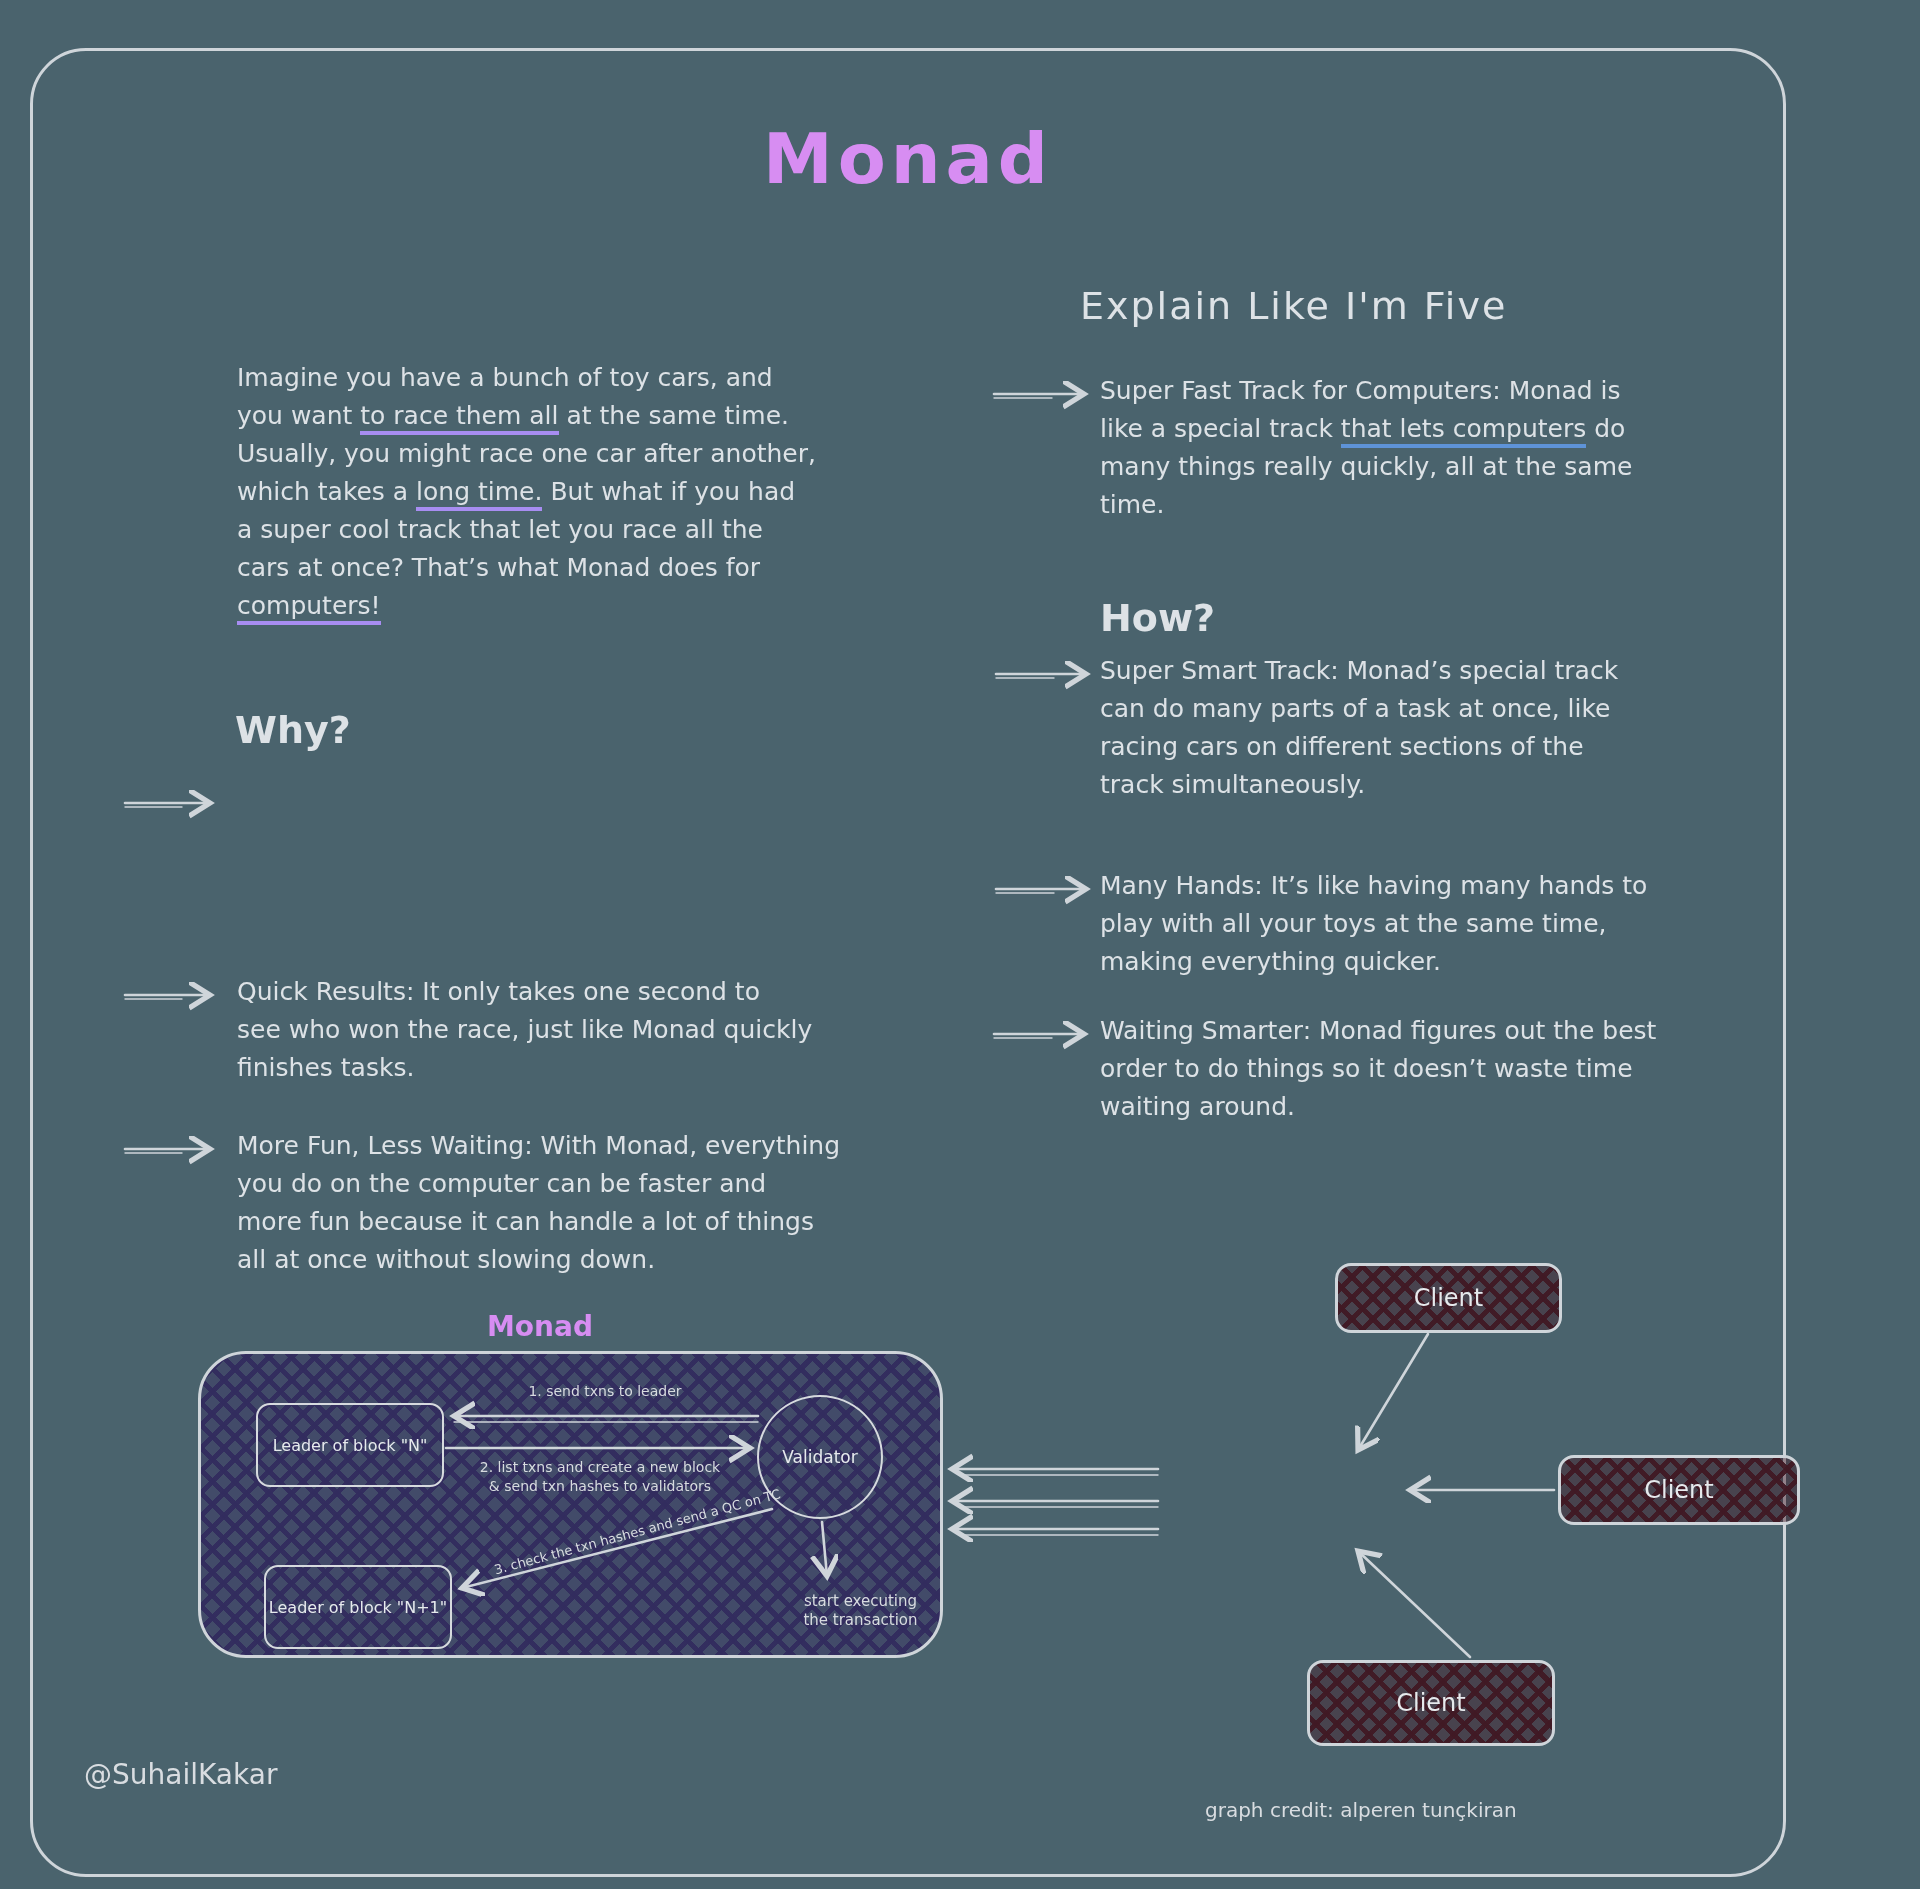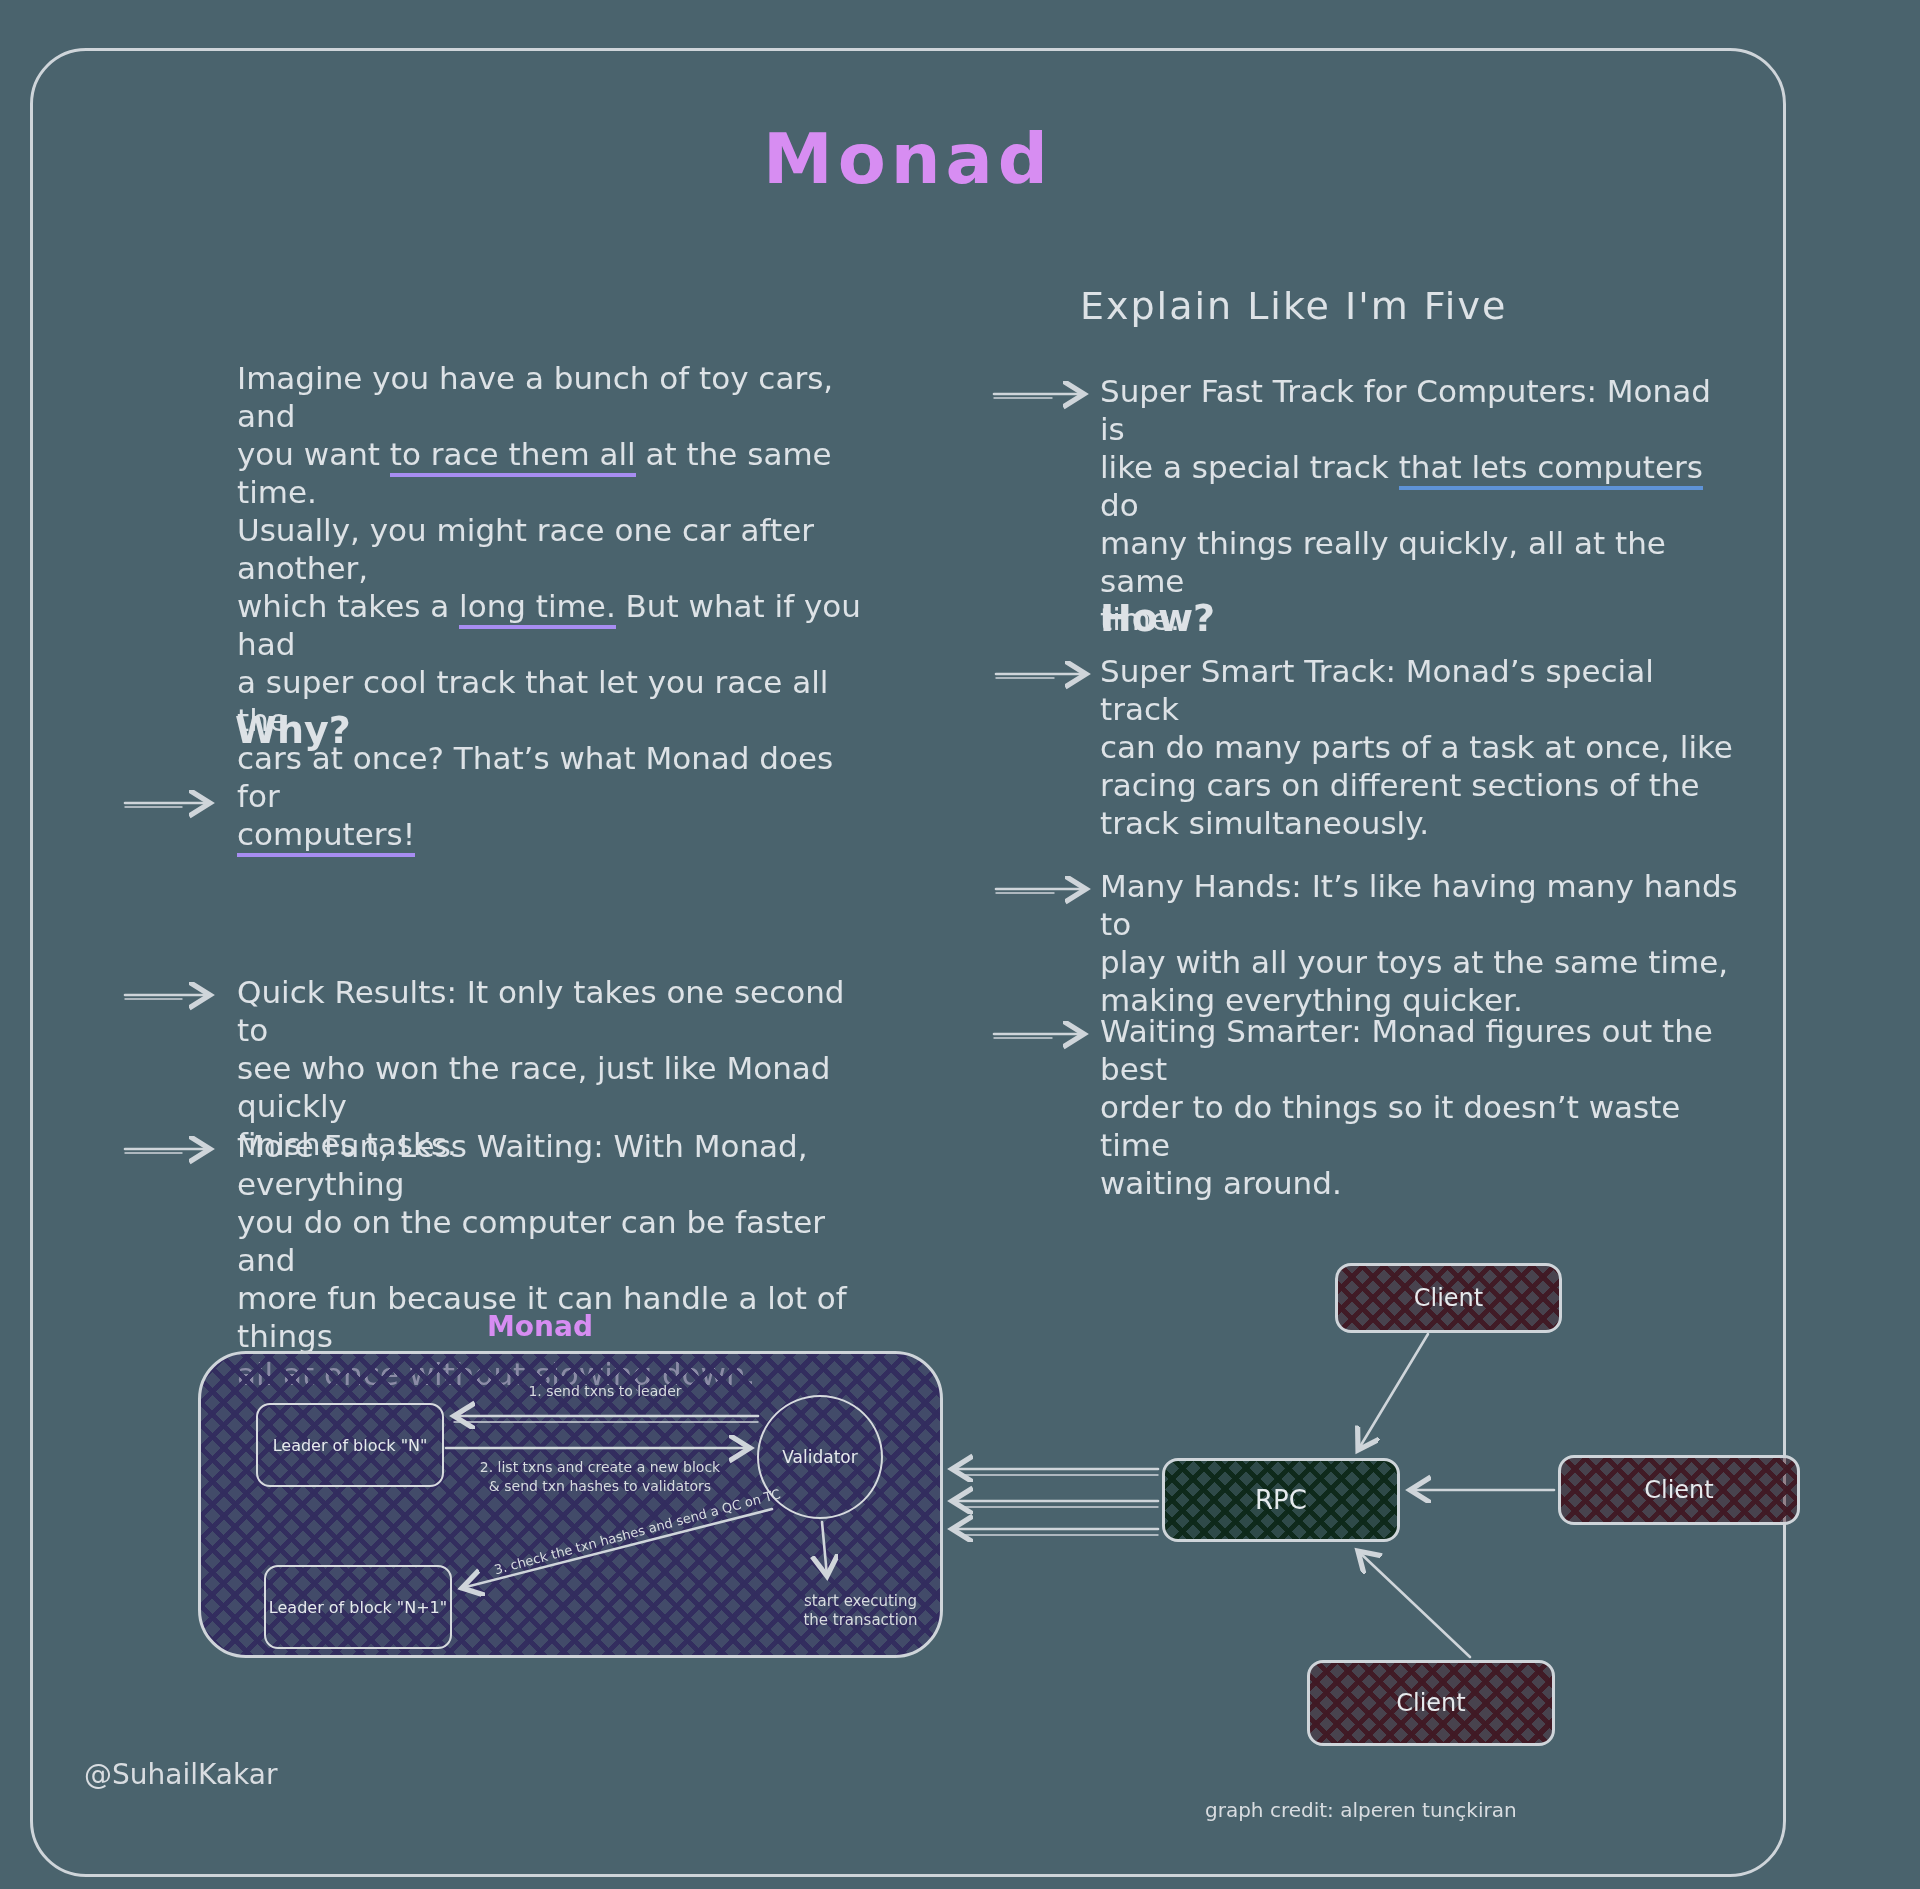--- a/index.html
+++ b/index.html
@@ -13,21 +13,21 @@
   }
   .title {
     position:absolute; left:0; right:0; top:98px; text-align:center;
     font-size:70px; font-weight:bold; letter-spacing:5px; color:#d78df2;
   }
   .subtitle {
     position:absolute; left:1080px; top:264px;
     font-size:38px; letter-spacing:2px; color:#dde2e6;
   }
   .para {
-    position:absolute; font-size:31px; line-height:38px;
+    position:absolute; font-size:25px; line-height:38px;
     white-space:pre-line; width:640px; color:#dde2e6;
   }
   .heading { position:absolute; font-size:38px; font-weight:bold; color:#dde2e6; }
   .ul { padding-bottom:1px; }
   .ul-purple { border-bottom:4px solid #a88df2; }
   .ul-blue   { border-bottom:4px solid #5e93d8; }
 
   .hatch {
     position:absolute; border:3px solid #cfd5da; box-sizing:border-box;
     display:flex; align-items:center; justify-content:center;
@@ -129,23 +129,20 @@
   <div class="diagram-small-label" style="left:470px; top:1362px; width:270px;">1. send txns to leader</div>
 
   <div class="diagram-small-label" style="left:455px; top:1438px; width:290px;">2. list txns and create a new block
 &amp; send txn hashes to validators</div>
 
   <div class="diagram-small-label" style="left:478px; top:1545px; width:330px; transform:rotate(-15deg); transform-origin:left center; font-size:13px;">3. check the txn hashes and send a QC on TC</div>
 
   <div class="diagram-small-label" style="left:788px; top:1572px; width:145px; font-size:15px;">start executing
 the transaction</div>
 
-  <div class="hatch hatch-green" style="left:1162px; top:1438px; width:238px; height:84px; border-radius:16px; font-size:26px;">
-    <span>RPC</span>
-  </div>
 
   <div class="hatch hatch-red" style="left:1335px; top:1243px; width:227px; height:70px; border-radius:16px; font-size:24px;">
     <span>Client</span>
   </div>
 
   <div class="hatch hatch-red" style="left:1558px; top:1435px; width:242px; height:70px; border-radius:16px; font-size:24px;">
     <span>Client</span>
   </div>
 
   <div class="hatch hatch-red" style="left:1307px; top:1640px; width:248px; height:86px; border-radius:16px; font-size:24px;">

